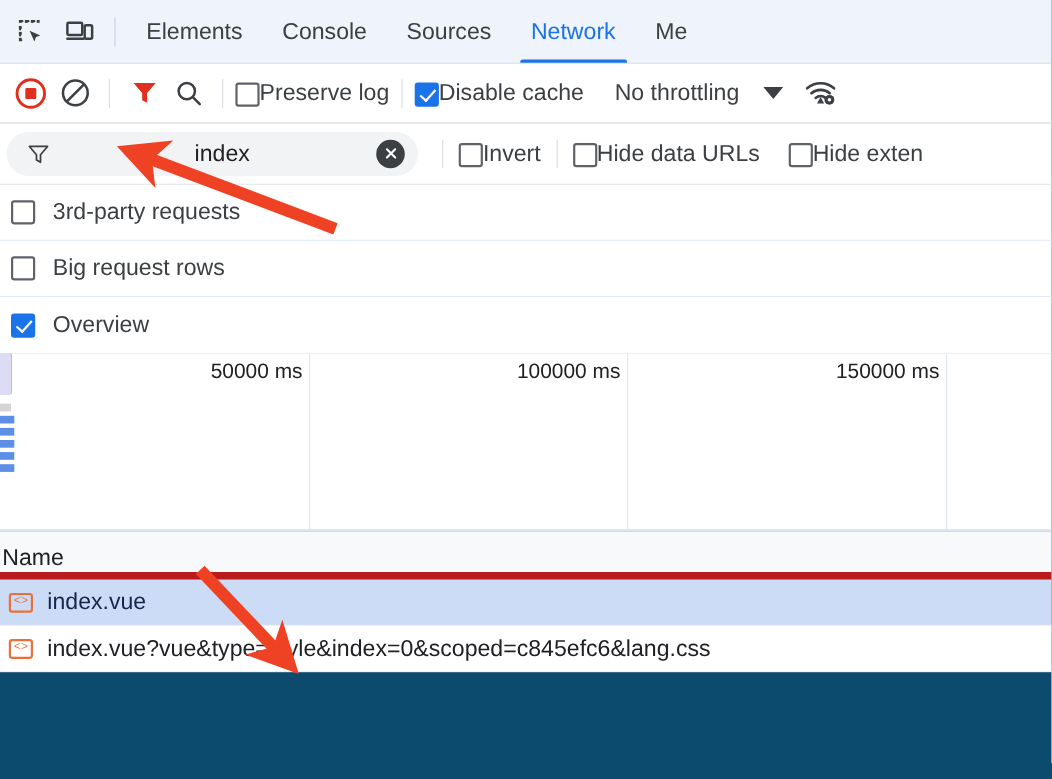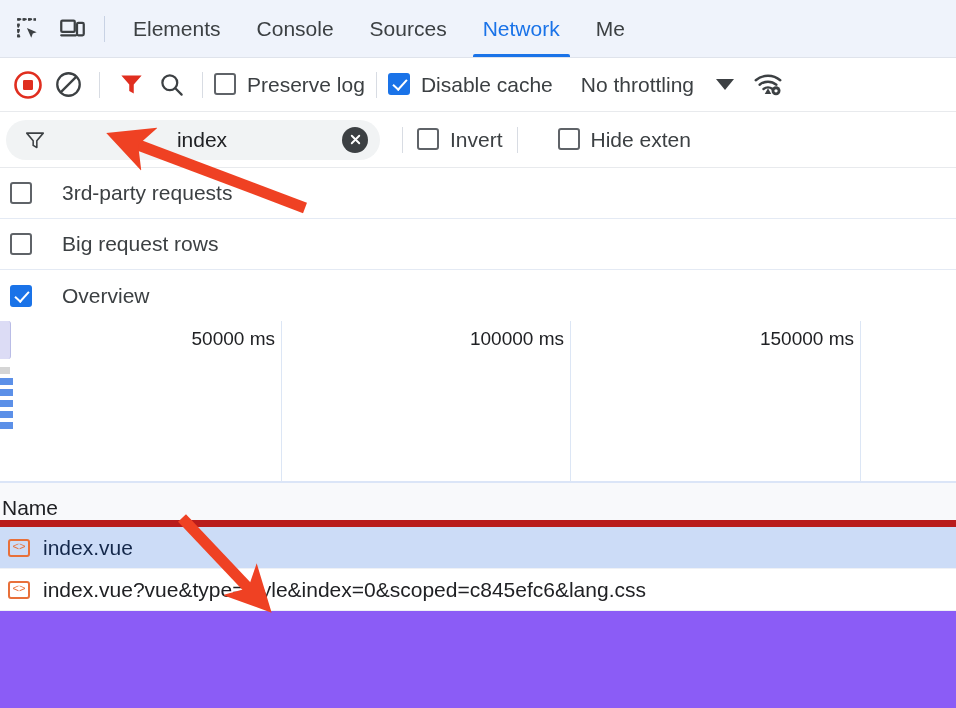--- a/index.html
+++ b/index.html
@@ -3,21 +3,21 @@
 <meta charset="utf-8">
 <style>
   * { box-sizing: border-box; margin: 0; padding: 0; }
   html, body {
     width: 956px; height: 708px;
     background: #ffffff;
     font-family: "Liberation Sans", "DejaVu Sans", sans-serif;
     overflow: hidden;
     -webkit-font-smoothing: antialiased;
   }
-  #app { position: relative; width: 956px; height: 708px; background:#8b5cf6; }
+  #app { position: relative; width: 956px; height: 708px; background:#0c4a6e; }
 
   
   .tabbar {
     display: flex; align-items: center;
     height: 58px; width: 100%;
     background: #eff3fb;
     border-bottom: 1px solid #dfe3eb;
     padding-left: 6px;
     overflow: hidden;
   }
@@ -56,21 +56,21 @@
     border-bottom: 1px solid #e8eaed;
     padding-left: 8px;
     overflow: hidden;
   }
   .tl-btn {
     width: 40px; height: 40px;
     display: flex; align-items: center; justify-content: center;
     flex: 0 0 auto; color: #3c4043;
   }
   .tl-sep { width:1px; height:26px; background:#d8dce3; margin: 0 11px; flex:0 0 auto; }
-  .cb-wrap { display:flex; align-items:flex-start; gap:11px; flex:0 0 auto; white-space:nowrap; }
+  .cb-wrap { display:flex; align-items:flex-end; flex:0 0 auto; white-space:nowrap; }
   .cb-label { font-size: 21px; color: #3c4043; }
   .cbox {
     width: 22px; height: 22px; border: 2px solid #5f6368;
     border-radius: 3px; background: #fff; flex:0 0 auto;
     position: relative;
   }
   .cbox.checked { background: #1a73e8; border-color: #1a73e8; }
   .cbox.checked::after {
     content:""; position:absolute; left:6px; top:1px;
     width:6px; height:12px; border:solid #fff;
@@ -102,21 +102,21 @@
     flex:1; font-size:21px; color:#202124; margin-left:16px;text-align:center;
   }
   .clearbtn {
     width:26px;height:26px;border-radius:50%;background:#3c4043;
     display:flex;align-items:center;justify-content:center; flex:0 0 auto;
   }
   .fsep { width:1px;height:26px;background:#d8dce3;margin:0 14px; flex:0 0 auto;}
 
   
   .checkrow {
-    display:flex; align-items:center; gap:30px;
+    display:flex; align-items:center; gap:16px;
     height: 51px; padding-left: 10px;
     border-bottom: 1px solid #e4eaf4;
     background:#fff;
   }
   .checkrow .cb-label { font-size: 21px; }
 
   
   .overview {
     position: relative;
     height: 162px; width:100%;
@@ -276,20 +276,24 @@
           <path d="M6 6l12 12M18 6L6 18" stroke="#fff" stroke-width="3" stroke-linecap="round"></path>
         </svg>
       </span>
     </div>
     <div class="fsep" style="margin-left:22px"></div>
     <div class="cb-wrap">
       <span class="cbox"></span>
       <span class="cb-label">Invert</span>
     </div>
     <div class="fsep"></div>
+    <div class="cb-wrap">
+      <span class="cbox"></span>
+      <span class="cb-label">Hide data URLs</span>
+    </div>
     <div class="cb-wrap" style="margin-left:26px">
       <span class="cbox"></span>
       <span class="cb-label">Hide exten</span>
     </div>
   </div>
 
   <div class="checkrow">
     <span class="cbox"></span>
     <span class="cb-label">3rd-party requests</span>
   </div>

